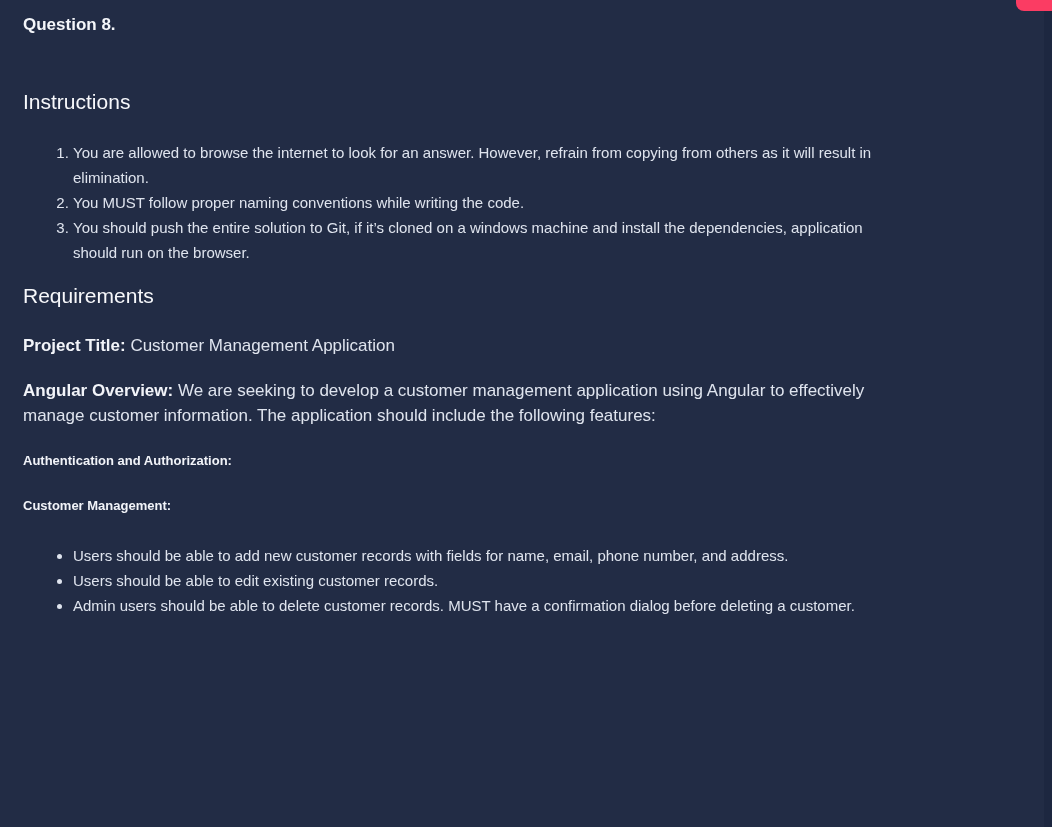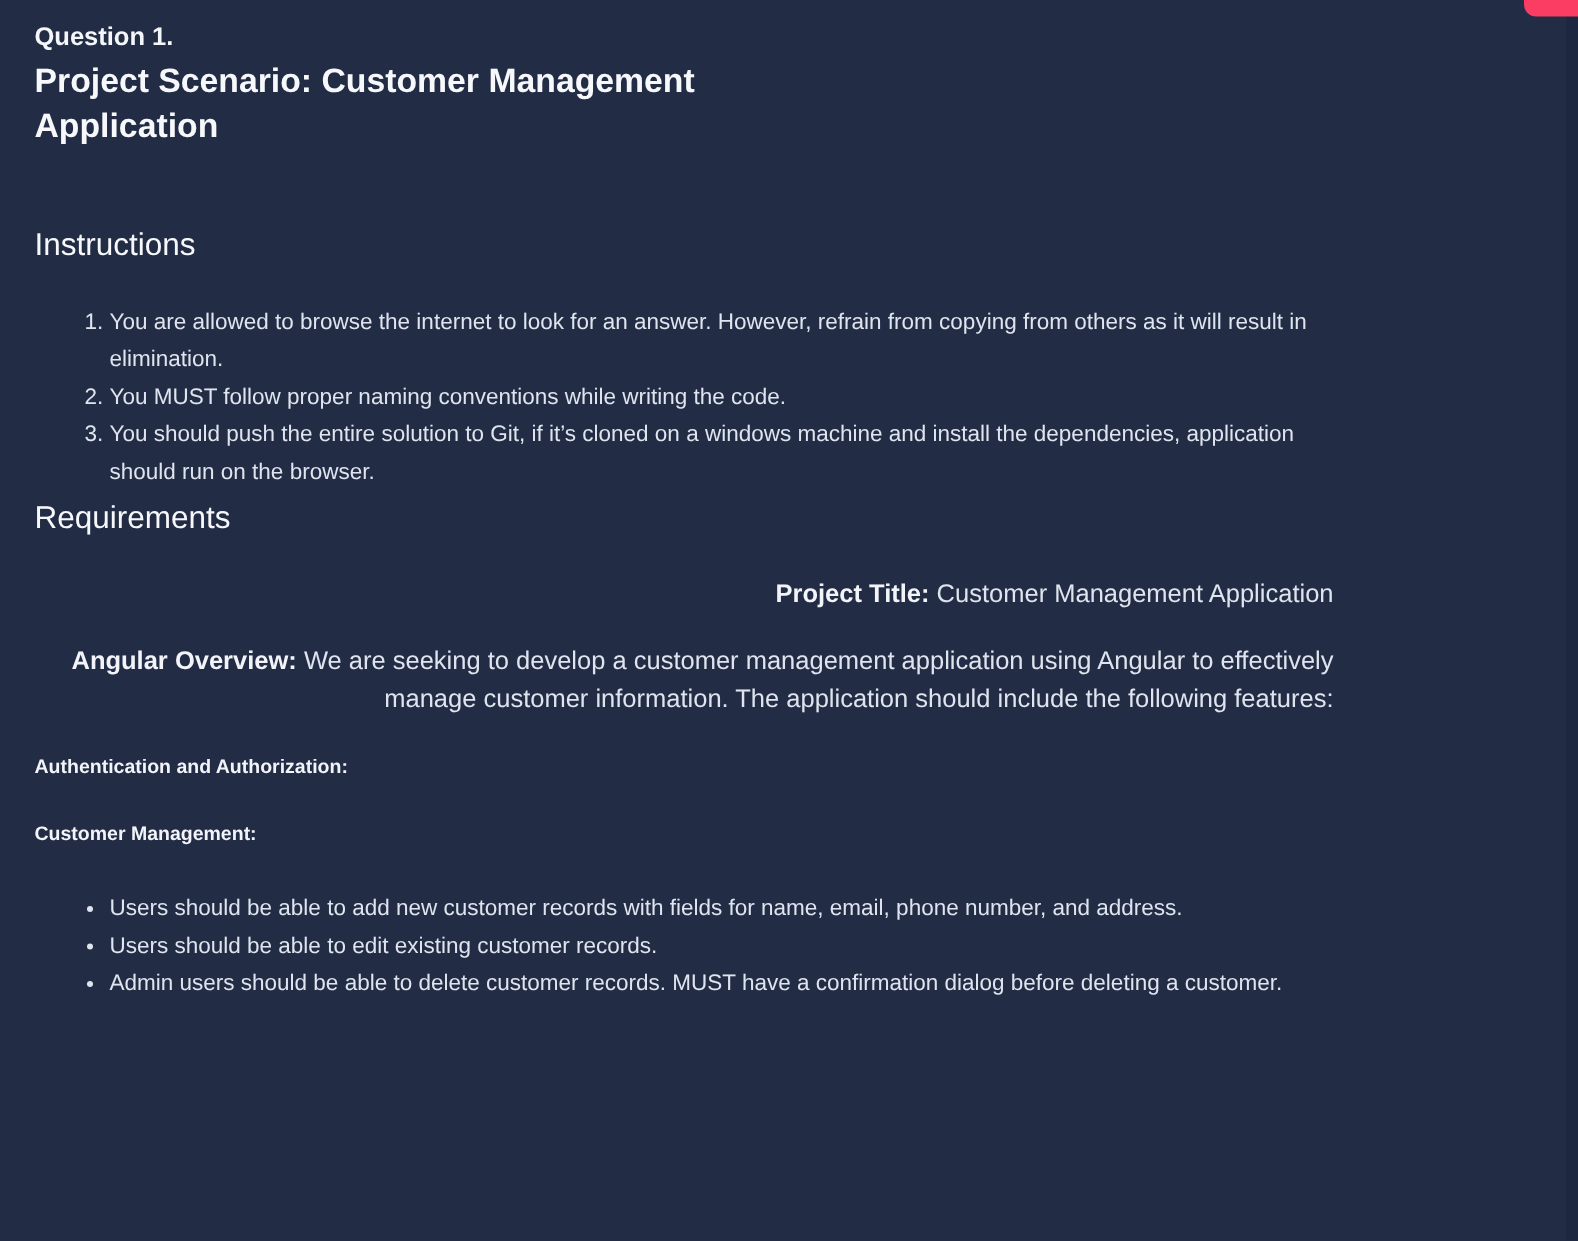--- a/index.html
+++ b/index.html
@@ -57,26 +57,25 @@
     max-width: 500px;
   }
   .h2 {
     font-size: 21px;
     line-height: 26px;
     font-weight: 400;
     color: #f7f8fb;
     margin: 0;
   }
   .h2-instructions { margin-top: 52px; }
-  .h2-requirements { margin-top: 6px; }
+  .h2-requirements { margin-top: 18px; }
   .body-text {
     font-size: 17px;
     line-height: 25px;
     margin: 20px 0 0 0;
-    text-align: right;
   }
   .body-text strong, .bold-label {
     color: #f2f4f9;
     font-weight: 700;
   }
   .bold-label {
     font-size: 13px;
     line-height: 25px;
     margin: 20px 0 0 0;
   }
@@ -94,23 +93,22 @@
   }
 </style>
 </head>
 <body>
 
 <div class="scrollbar-track"></div>
 <button class="top-right-btn" aria-label="partially visible button"></button>
 
 <main class="content">
 
-  <p class="q-label">Question 1.</p>
+  <p class="q-label">Question 8.</p>
 
-  <h1 class="page-title">Project Scenario: Customer Management Application</h1>
 
   <h2 class="h2 h2-instructions">Instructions</h2>
 
   <ol class="num-list">
     <li>You are allowed to browse the internet to look for an answer. However, refrain from copying from others as it will result in elimination.</li>
     <li>You MUST follow proper naming conventions while writing the code.</li>
     <li>You should push the entire solution to Git, if it’s cloned on a windows machine and install the dependencies, application should run on the browser.</li>
   </ol>
 
   <h2 class="h2 h2-requirements">Requirements</h2>

